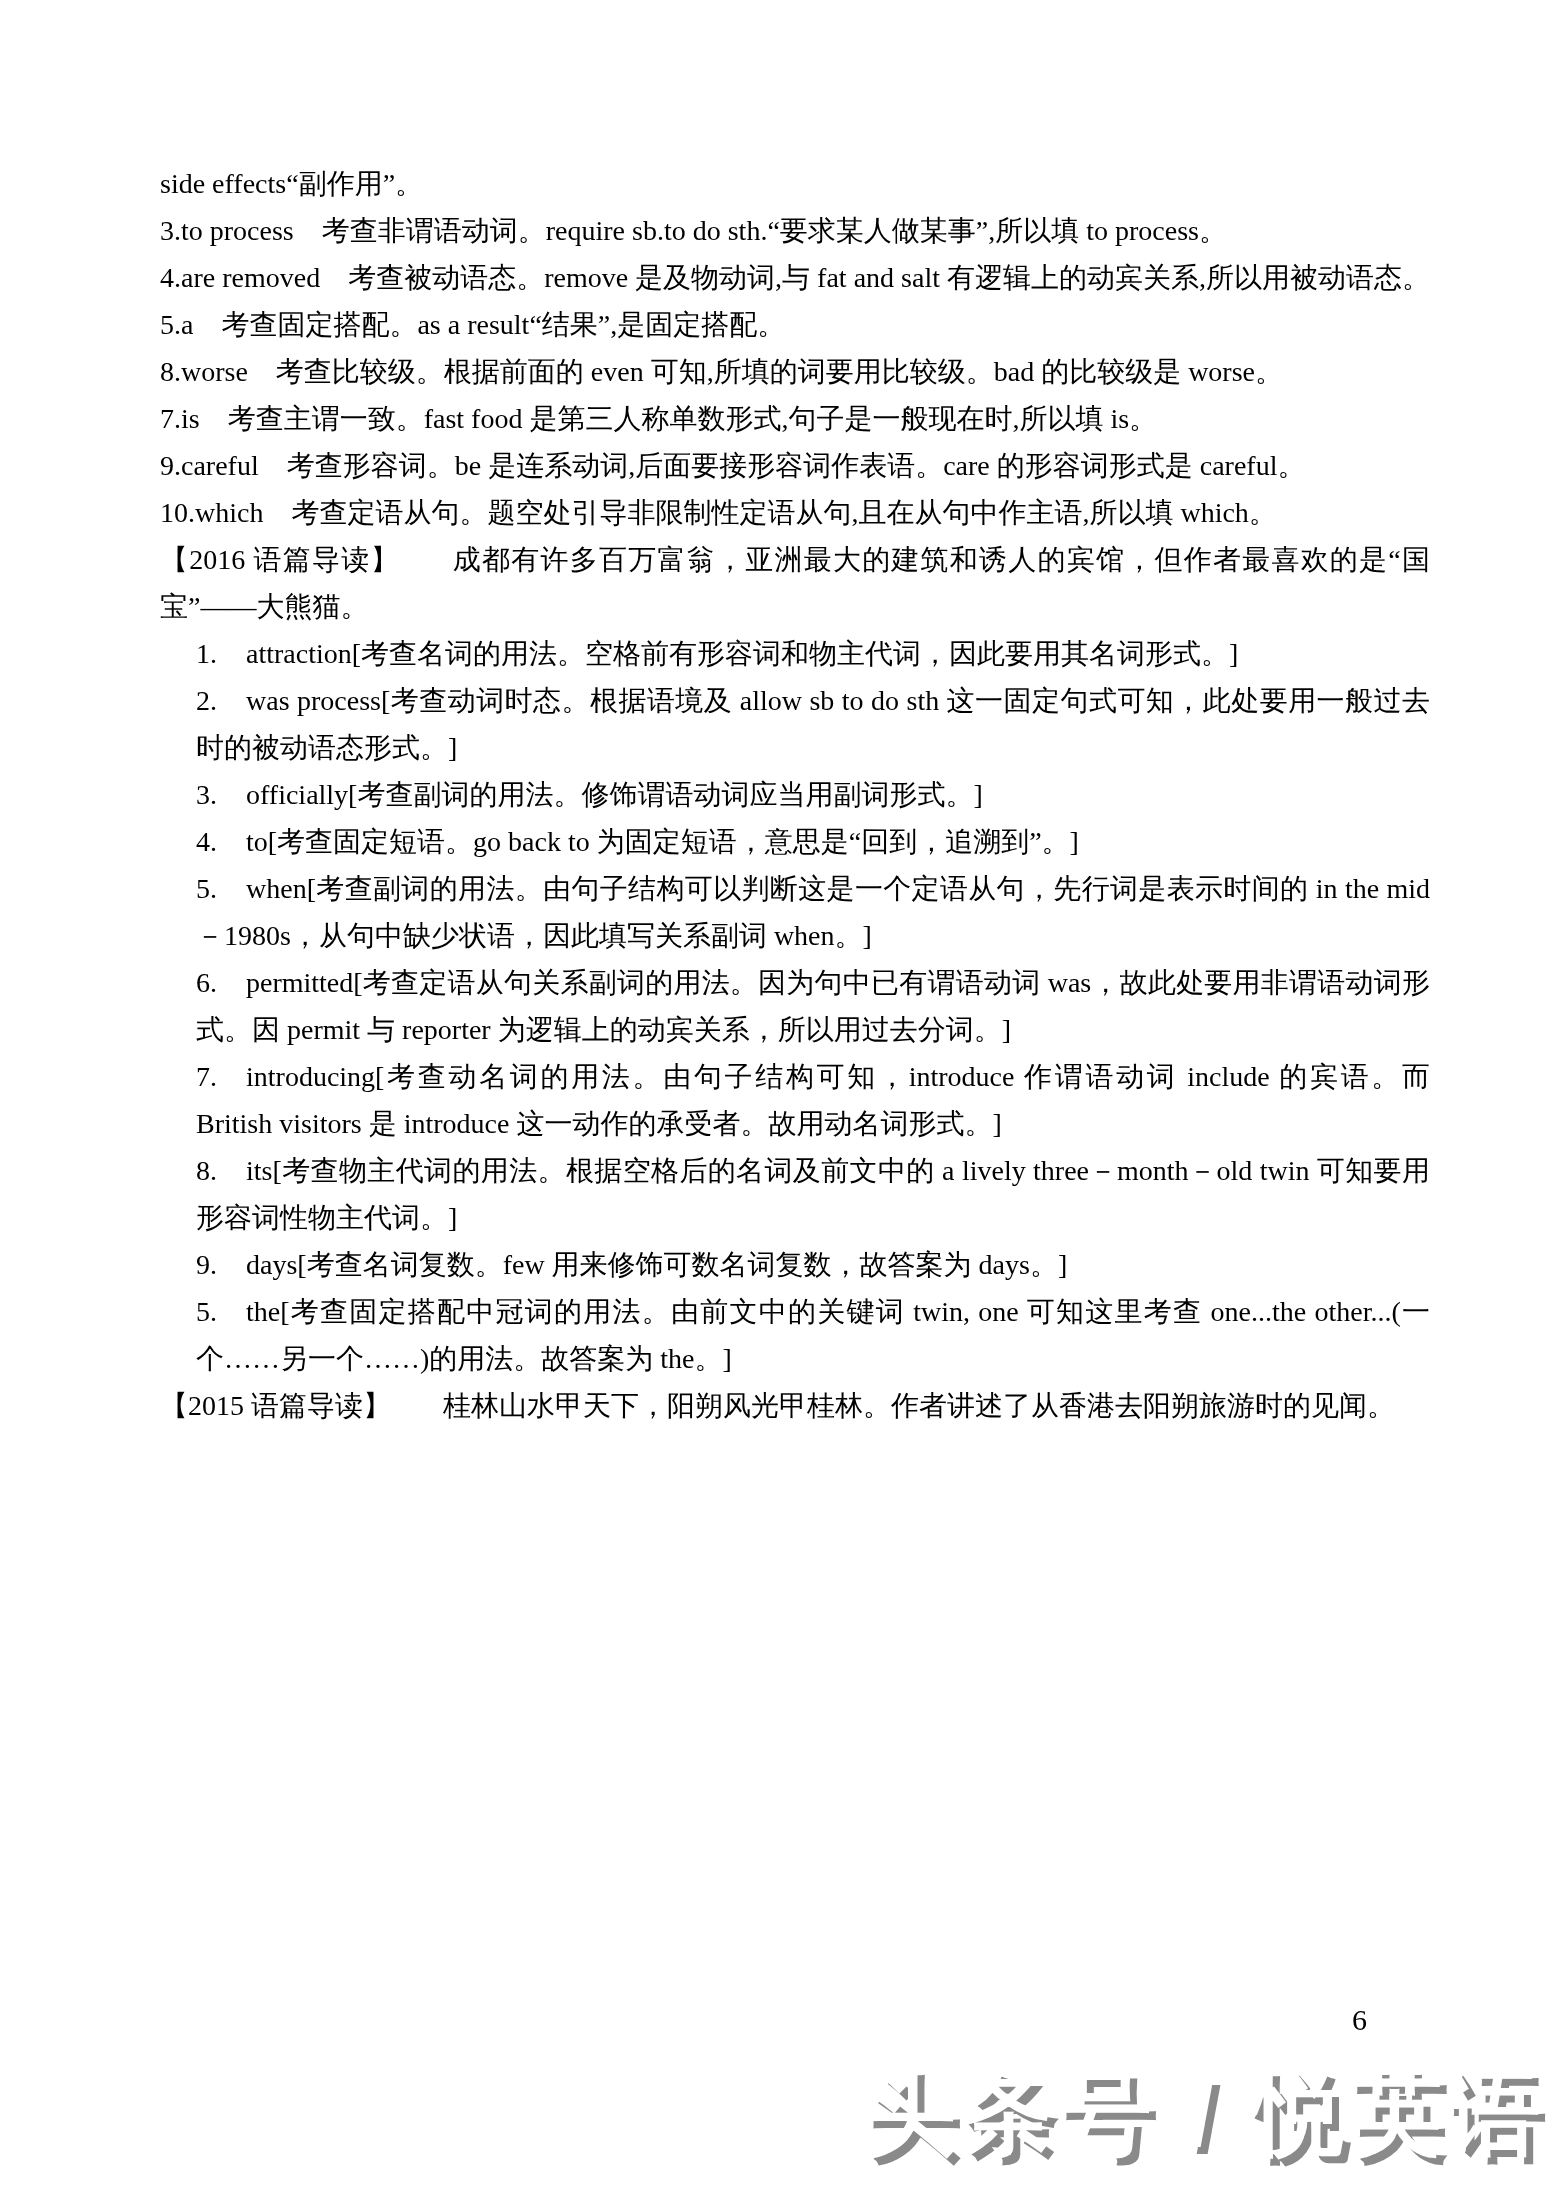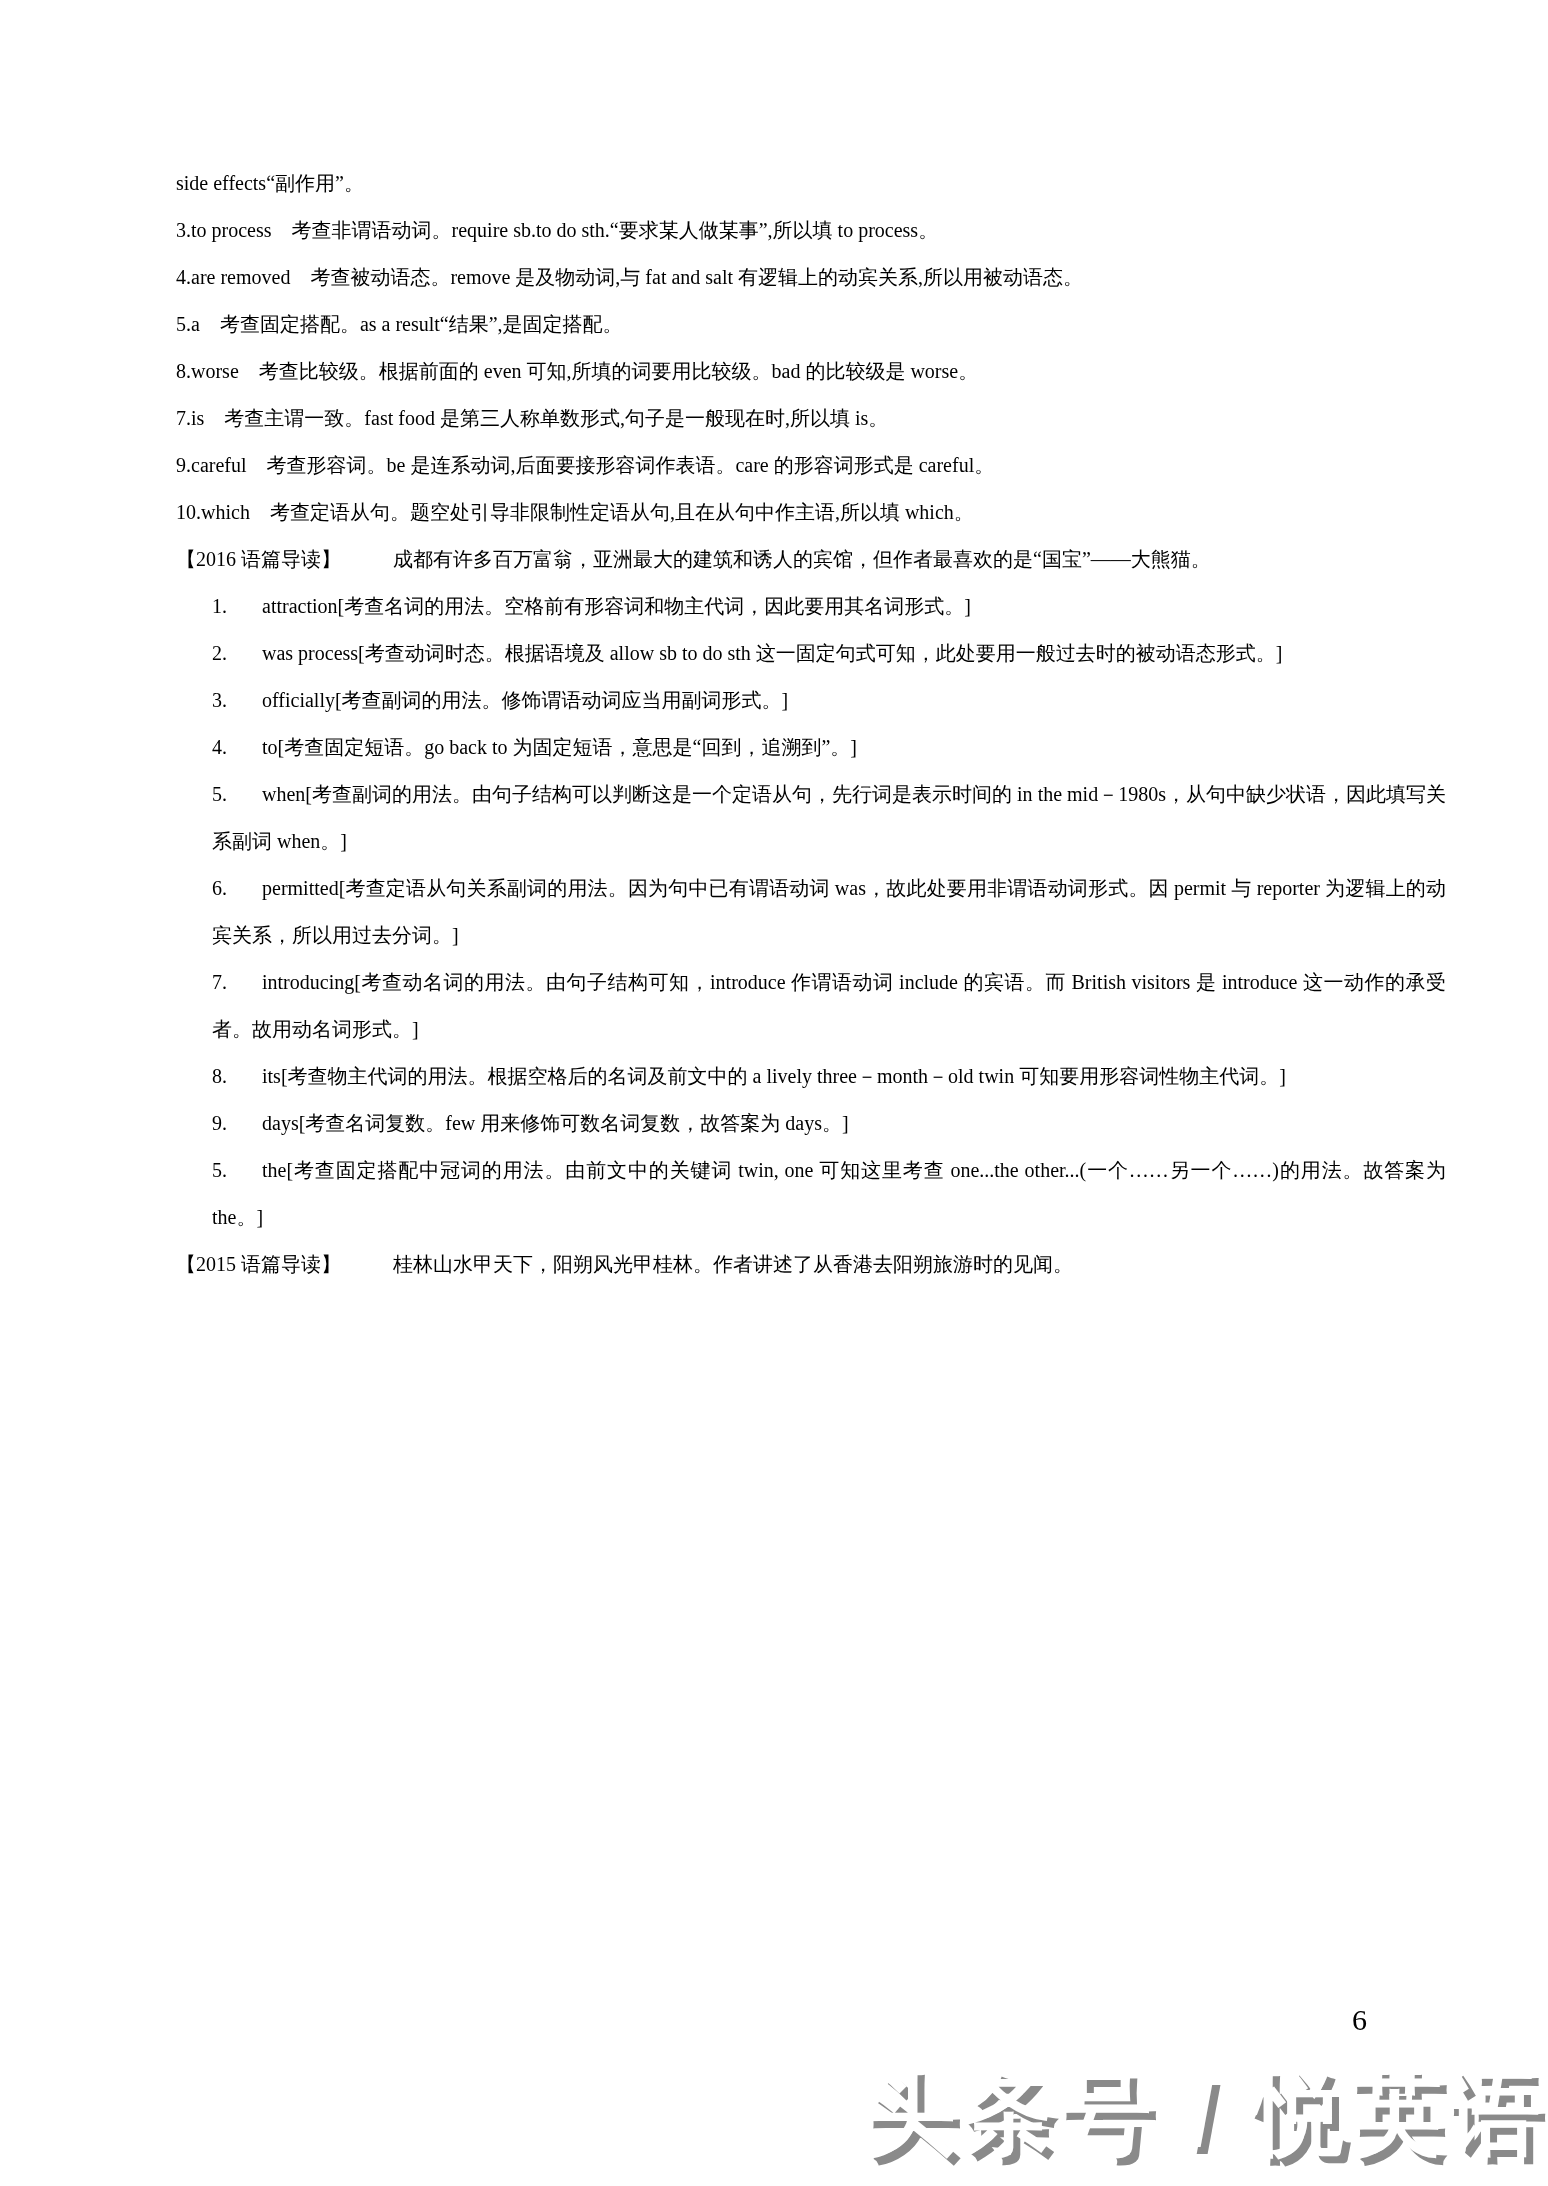--- a/index.html
+++ b/index.html
@@ -11,24 +11,24 @@
     position: relative;
     width: 1548px;
     height: 2186px;
     background: #ffffff;
     overflow: hidden;
     font-family: "Liberation Serif", serif;
     color: #000000;
   }
   .content {
     position: absolute;
-    left: 176px;
+    left: 160px;
     top: 160px;
     width: 1270px;
-    font-size: 20px;
+    font-size: 28px;
     line-height: 47px;
     text-align: justify;
   }
   .content p {
     margin: 0;
     padding: 0;
   }
   .ans-line { margin: 0; }
   .intro-para { margin-top: 6px; }
   .intro-para-2015 { margin-top: 168px; }

